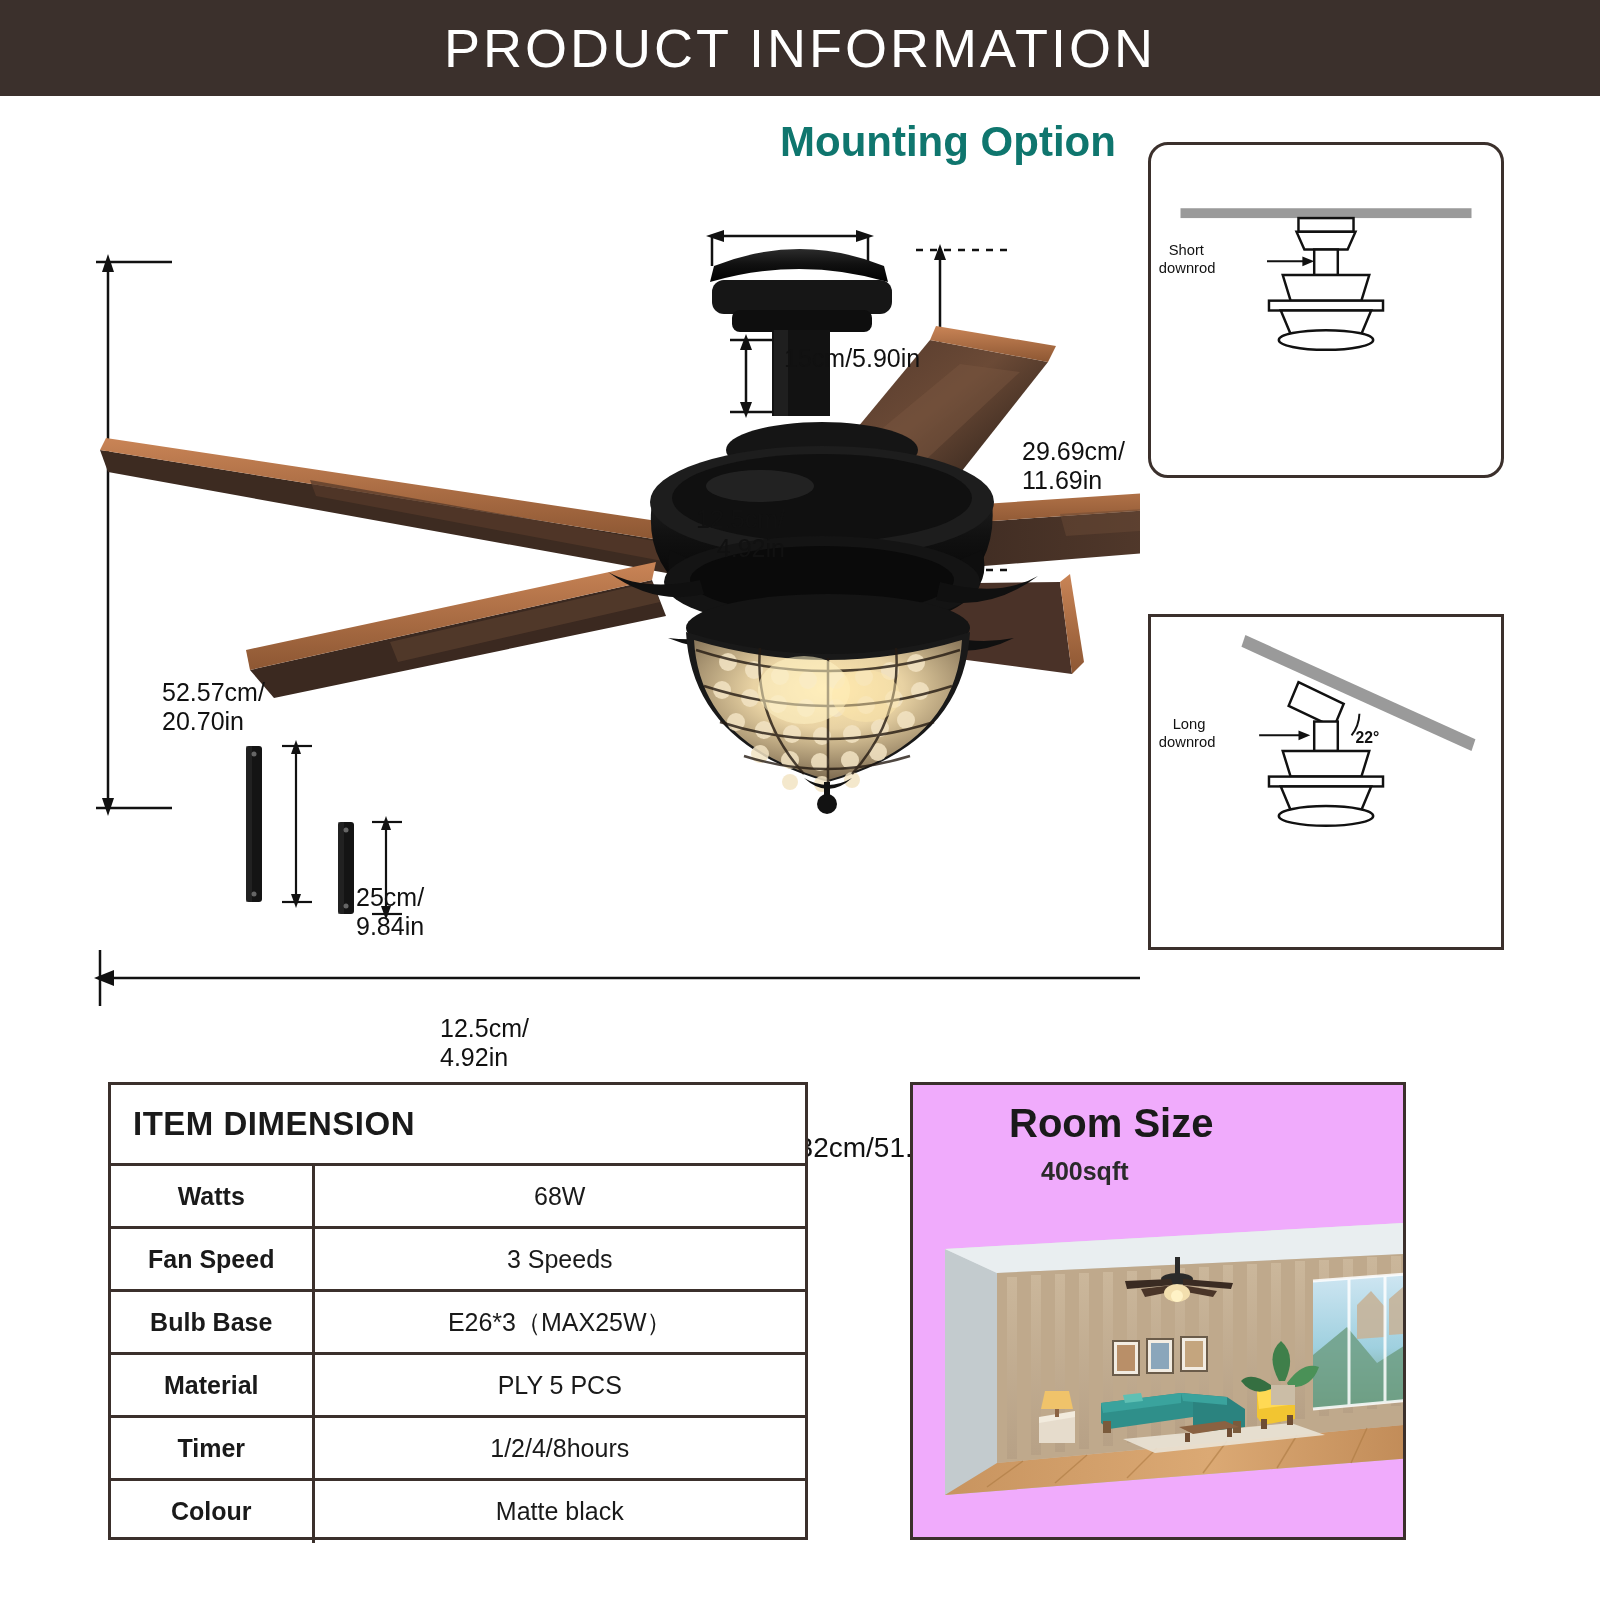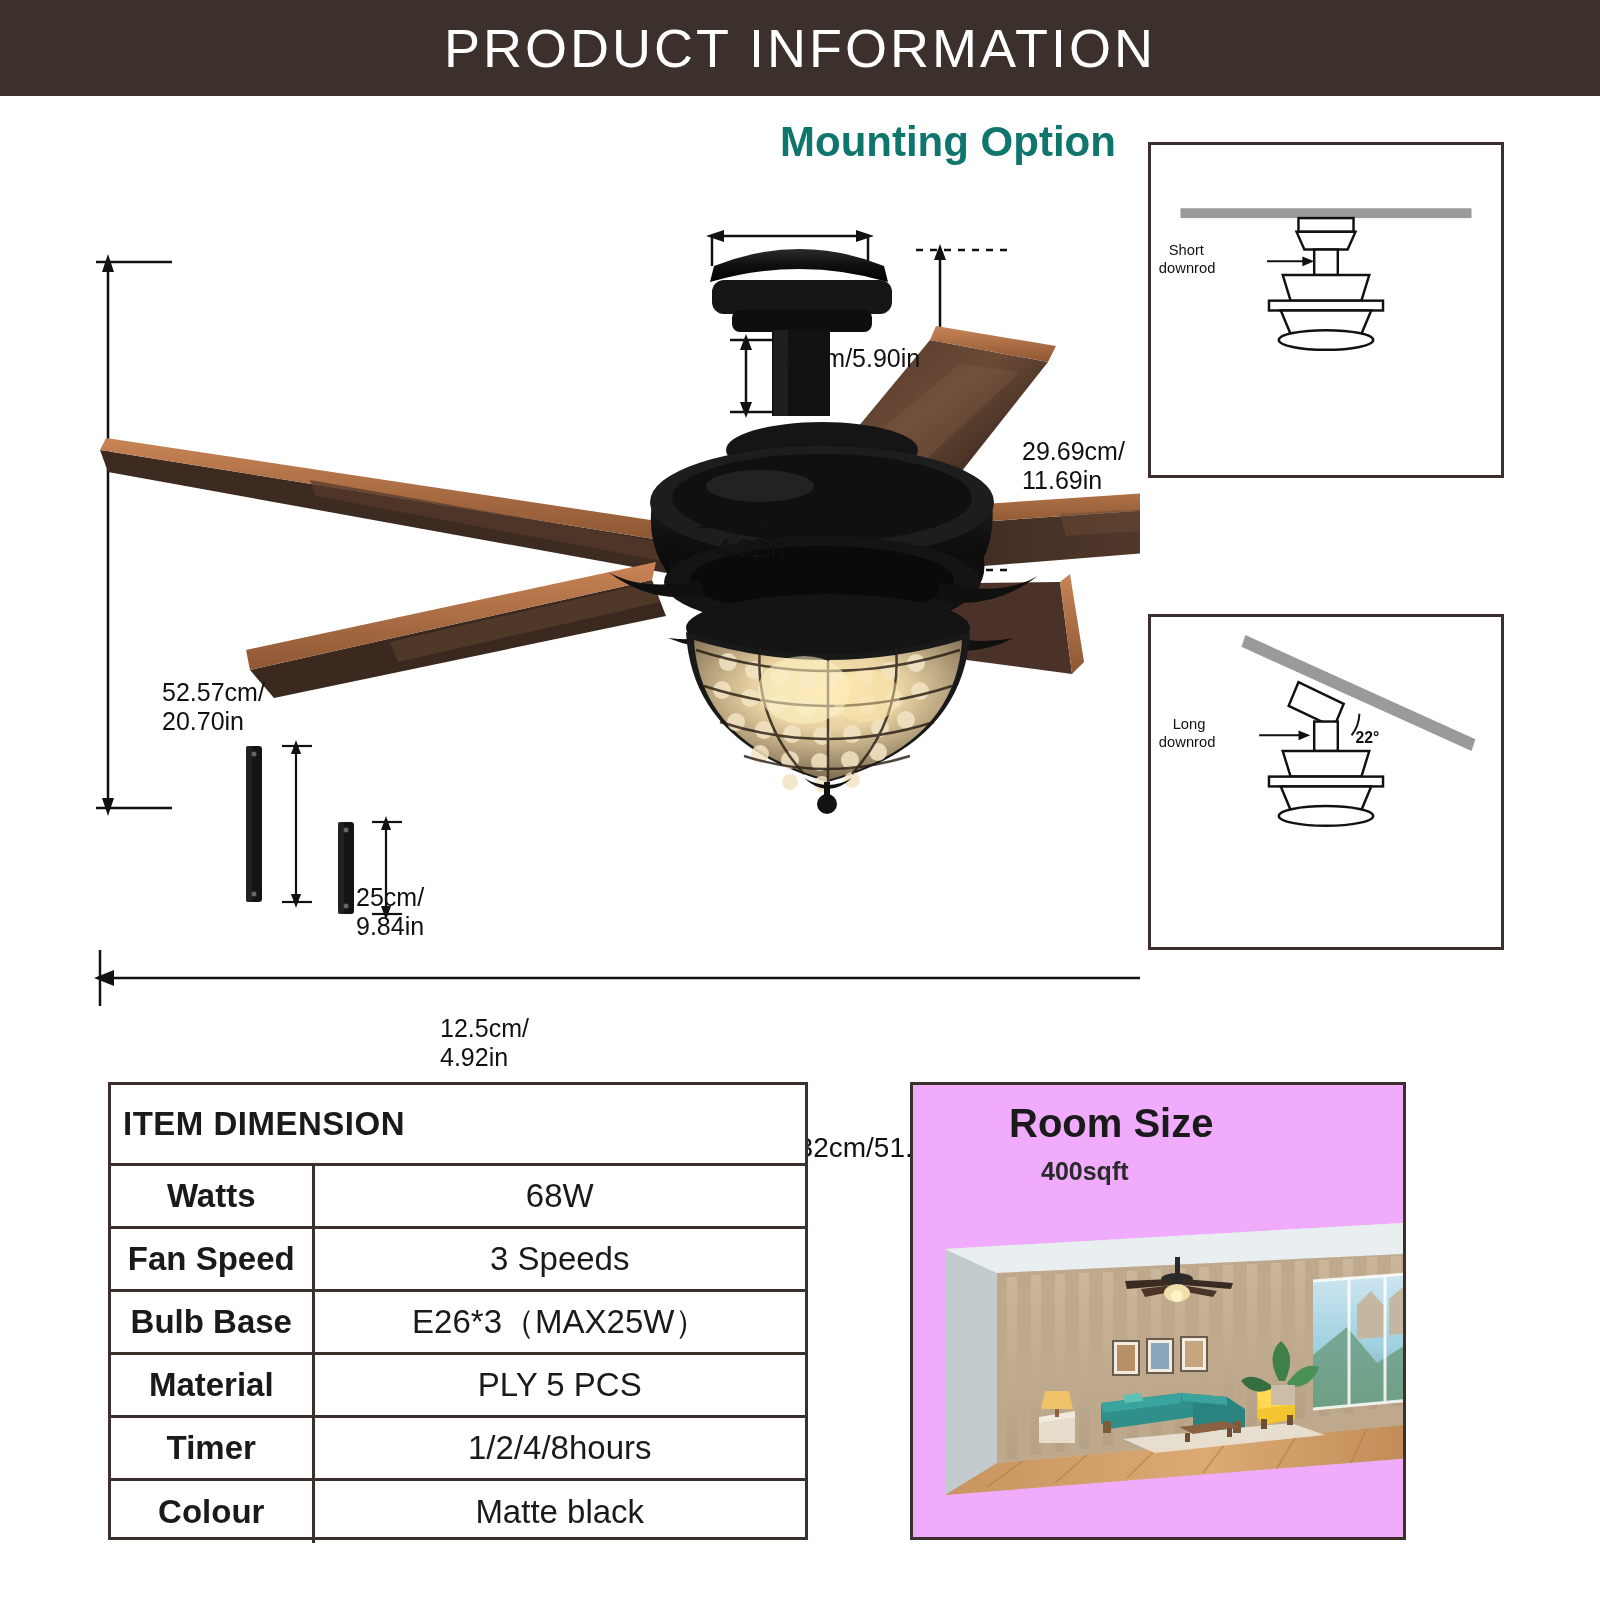--- a/index.html
+++ b/index.html
@@ -32,21 +32,21 @@
     position: absolute; left: 780px; top: 118px;
     font-size: 42px; font-weight: bold; color: #0f766e;
   }
 
   
   .mount-card {
     position: absolute;
     border: 3px solid #3b302c;
     background: #ffffff;
   }
-  #mount-flat { left: 1148px; top: 142px; width: 356px; height: 336px; }
+  #mount-flat { left: 1148px; top: 142px; width: 356px; height: 336px; border-radius: 20px; }
   #mount-angled { left: 1148px; top: 614px; width: 356px; height: 336px; }
   .mount-illus { position: absolute; left: 0; top: 0; width: 100%; height: 272px; }
   .mount-label {
     position: absolute; left: 0; bottom: 0; width: 100%; height: 58px;
     background: #3b302c; color: #ffffff;
     display: flex; align-items: center; justify-content: center;
     font-size: 28px;
   }
 
   
@@ -69,31 +69,31 @@
   #dim-rod-125  { left: 380px; top: 836px; margin-top: 28px; }
   #dim-width    { left: 722px; top: 982px; font-size: 28px; }
 
   
   #item-dimension-panel {
     position: absolute; left: 108px; top: 1082px; width: 700px; height: 458px;
     border: 3px solid #3b302c; background: #fff;
   }
   #item-dimension-title {
     position: absolute; left: 0; top: 0; width: 100%; height: 78px;
-    display: flex; align-items: center; padding-left: 12px;
+    display: flex; align-items: center; padding-left: 22px;
     font-size: 33px; font-weight: bold; letter-spacing: .5px;
   }
   #spec-table {
     position: absolute; left: 0; top: 78px; width: 100%;
     border-collapse: collapse;
   }
   #spec-table td {
     border-top: 3px solid #3b302c;
     height: 63px;
-    font-size: 33px;
+    font-size: 25px;
     text-align: center;
     vertical-align: middle;
   }
   #spec-table td.k { width: 202px; font-weight: bold; border-right: 3px solid #3b302c; }
   #spec-table td.v { font-weight: normal; }
 
   
   #room-panel {
     position: absolute; left: 910px; top: 1082px; width: 496px; height: 458px;
     border: 3px solid #3b302c; background: #f0abfc; overflow: hidden;

